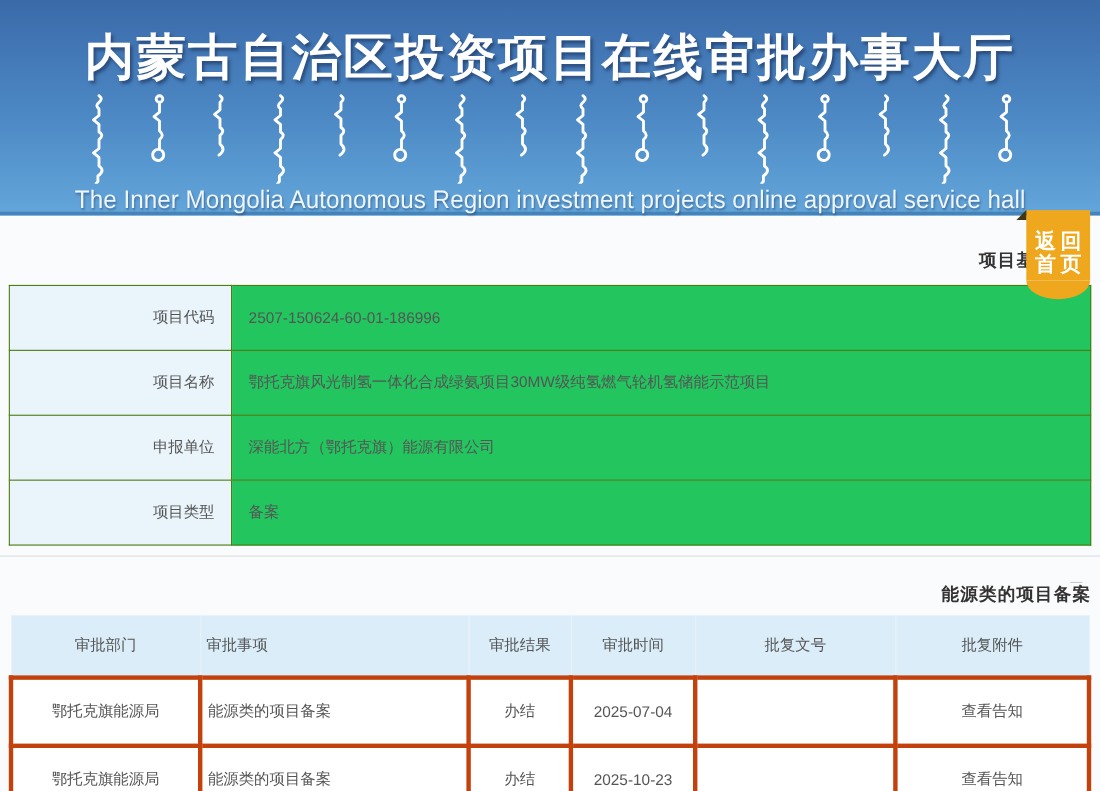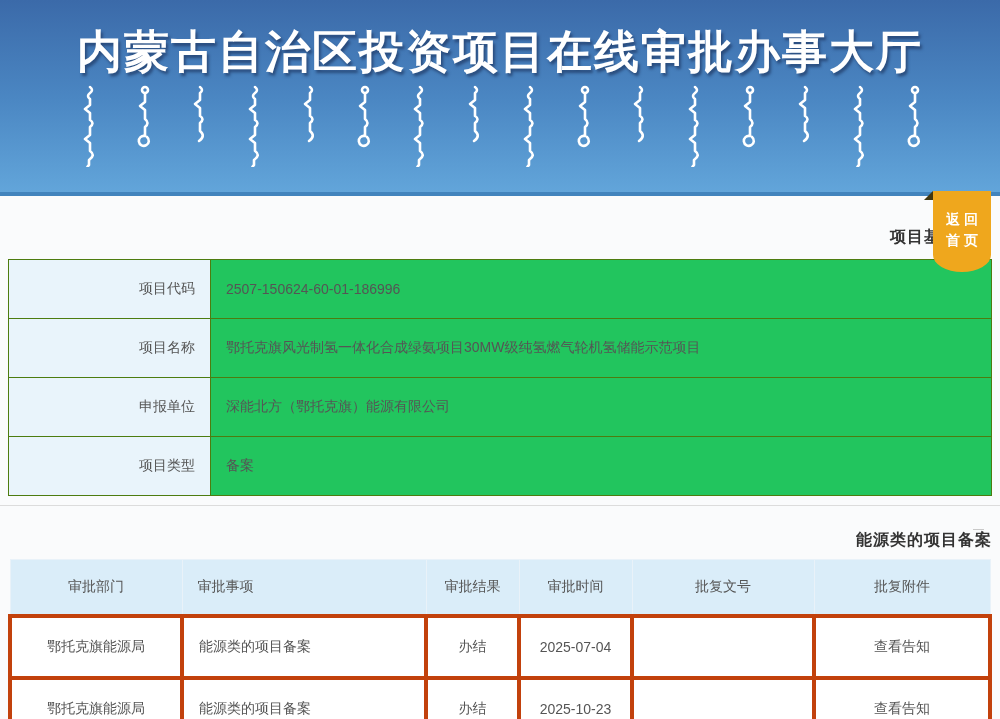--- a/index.html
+++ b/index.html
@@ -36,21 +36,21 @@
   }
   .ribbon::before{ 
     content:"";position:absolute;top:0;left:-9px;width:0;height:0;
     border-bottom:9px solid #43370f;border-left:9px solid transparent;
   }
   .ribbon::after{ 
     content:"";position:absolute;top:100%;left:0;width:58px;height:17px;
     background:#efa71d;border-radius:0 0 29px 29px / 0 0 17px 17px;
   }
   .ribbon-line{
-    display:block;color:#fff;font-size:14px;font-weight:bold;
+    display:block;color:#fff;font-size:19px;font-weight:bold;
     letter-spacing:4px;padding-left:4px;line-height:21px;
   }
   
   main{padding:0 8px;}
   .sec-head{display:flex;align-items:flex-end;flex-direction:column;}
   .sec-head.first{margin-top:30px;}
   .sec-head.second{margin-top:23px;}
   .dash{width:11px;height:1px;background:#c9c9c9;margin-left:-8px;margin-right:8px;flex:none;}
   .sec-title{font-size:16px;font-weight:bold;color:#333;margin:0;letter-spacing:1px;}
   .hline{flex:1;height:1px;background:#d4d4d4;margin-left:14px;}
@@ -64,21 +64,21 @@
   
   .approval-table{margin-top:8px;}
   .approval-table th{
     height:52px;background:#daedf9;font-weight:normal;font-size:14px;color:#555;
     border:1px solid #e9f2f9;text-align:center;
   }
   .approval-table td{
     height:56px;background:#fff;font-size:14px;color:#555;
     border:4px solid #c2410c;text-align:center;
   }
-  .approval-table th.left,.approval-table td.left{text-align:left;padding-left:15px;}
+  .approval-table th.left,.approval-table td.left{text-align:left;padding-left:5px;}
   .view-link{cursor:pointer;}
 </style>
 </head>
 <body>
 
 <div class="page">
 
   <header class="site-header">
     <div class="cn-title">内蒙古自治区投资项目在线审批办事大厅</div>
 
@@ -108,20 +108,23 @@
         <use href="#mgC" x="543" y="0"></use>
         <use href="#mgB" x="598" y="0"></use>
         <use href="#mgA" x="653" y="0"></use>
         <use href="#mgC" x="708" y="0"></use>
         <use href="#mgB" x="763" y="0"></use>
         <use href="#mgA" x="818" y="0"></use>
         <use href="#mgC" x="873" y="0"></use>
       </svg>
     </div>
 
+    <div class="en-subtitle-wrap">
+      <span class="en-subtitle">The Inner Mongolia Autonomous Region investment projects online approval service hall</span>
+    </div>
   </header>
 
   <a class="ribbon">
     <span class="ribbon-line">返回</span>
     <span class="ribbon-line">首页</span>
   </a>
 
   <main>
 
     <section>

